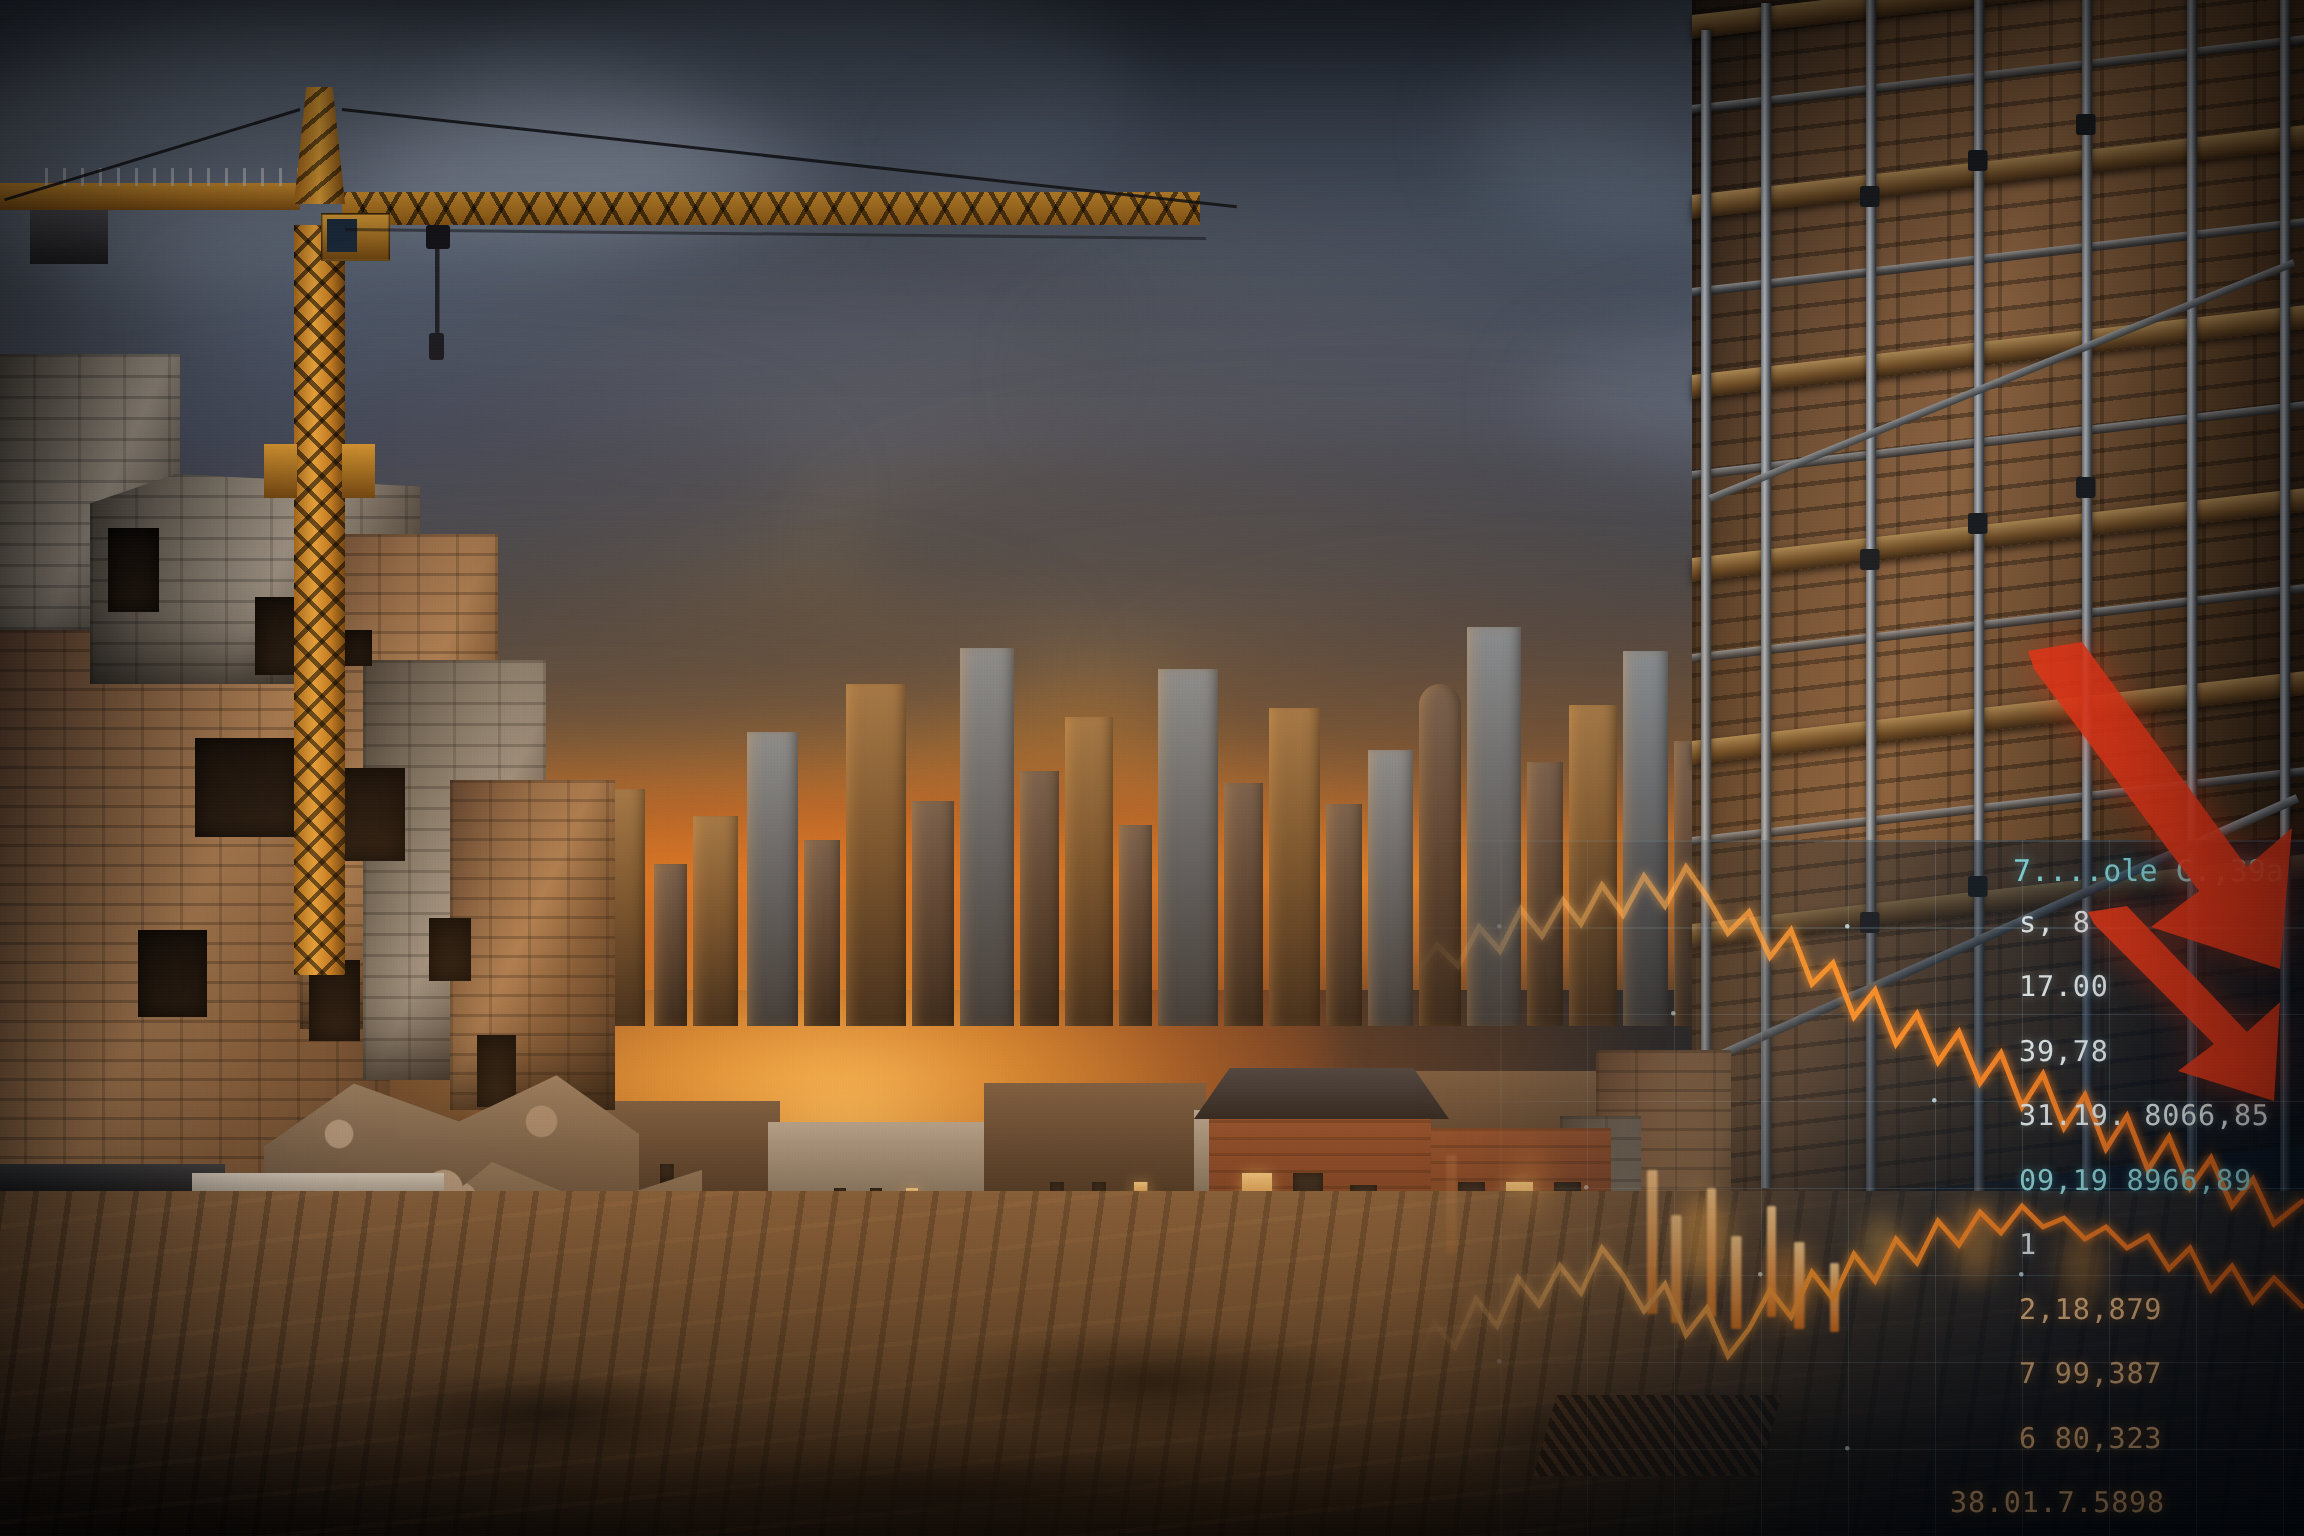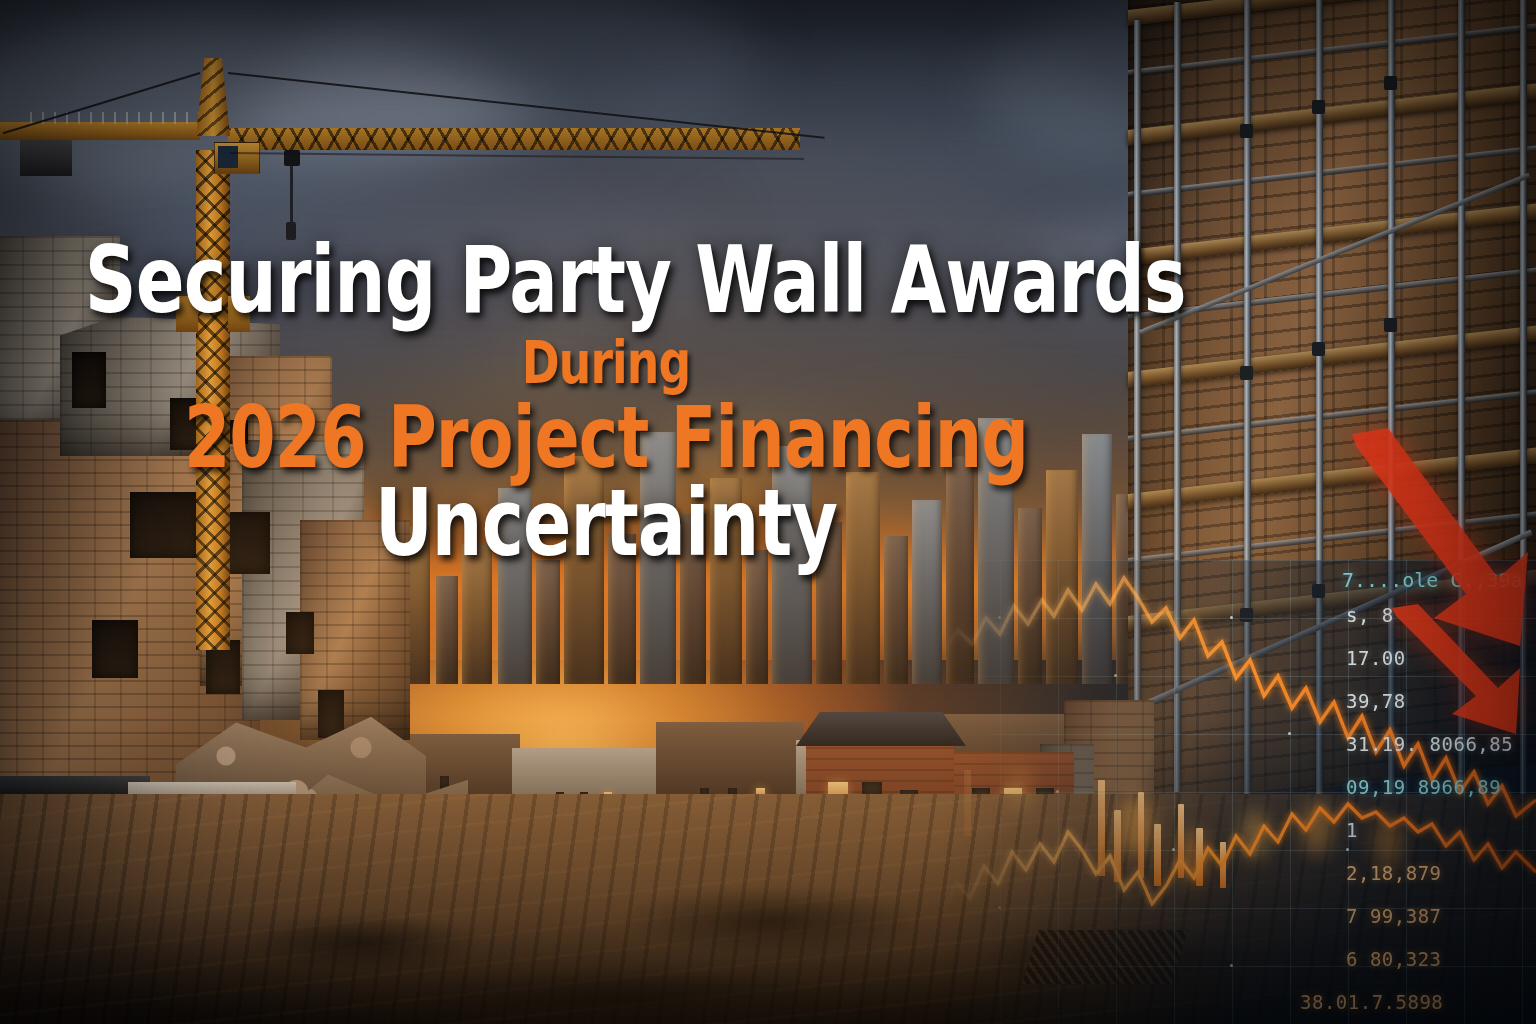--- a/index.html
+++ b/index.html
@@ -678,20 +678,14 @@
       <g fill="#e8381a" opacity=".86">
         <polygon points="6,4 32,0 112,84 134,64 130,130 66,110 90,92 10,12"></polygon>
       </g>
     </svg>
   </div>
 
   <div class="grade"></div>
   <div class="vignette"></div>
   <div class="grain"></div>
 
-  <div class="headline">
-    <span class="hl l1">Securing Party Wall Awards</span>
-    <span class="hl l2">During</span>
-    <span class="hl l3">2026 Project Financing</span>
-    <span class="hl l4">Uncertainty</span>
-  </div>
 
 </div>
 
 </body></html>

